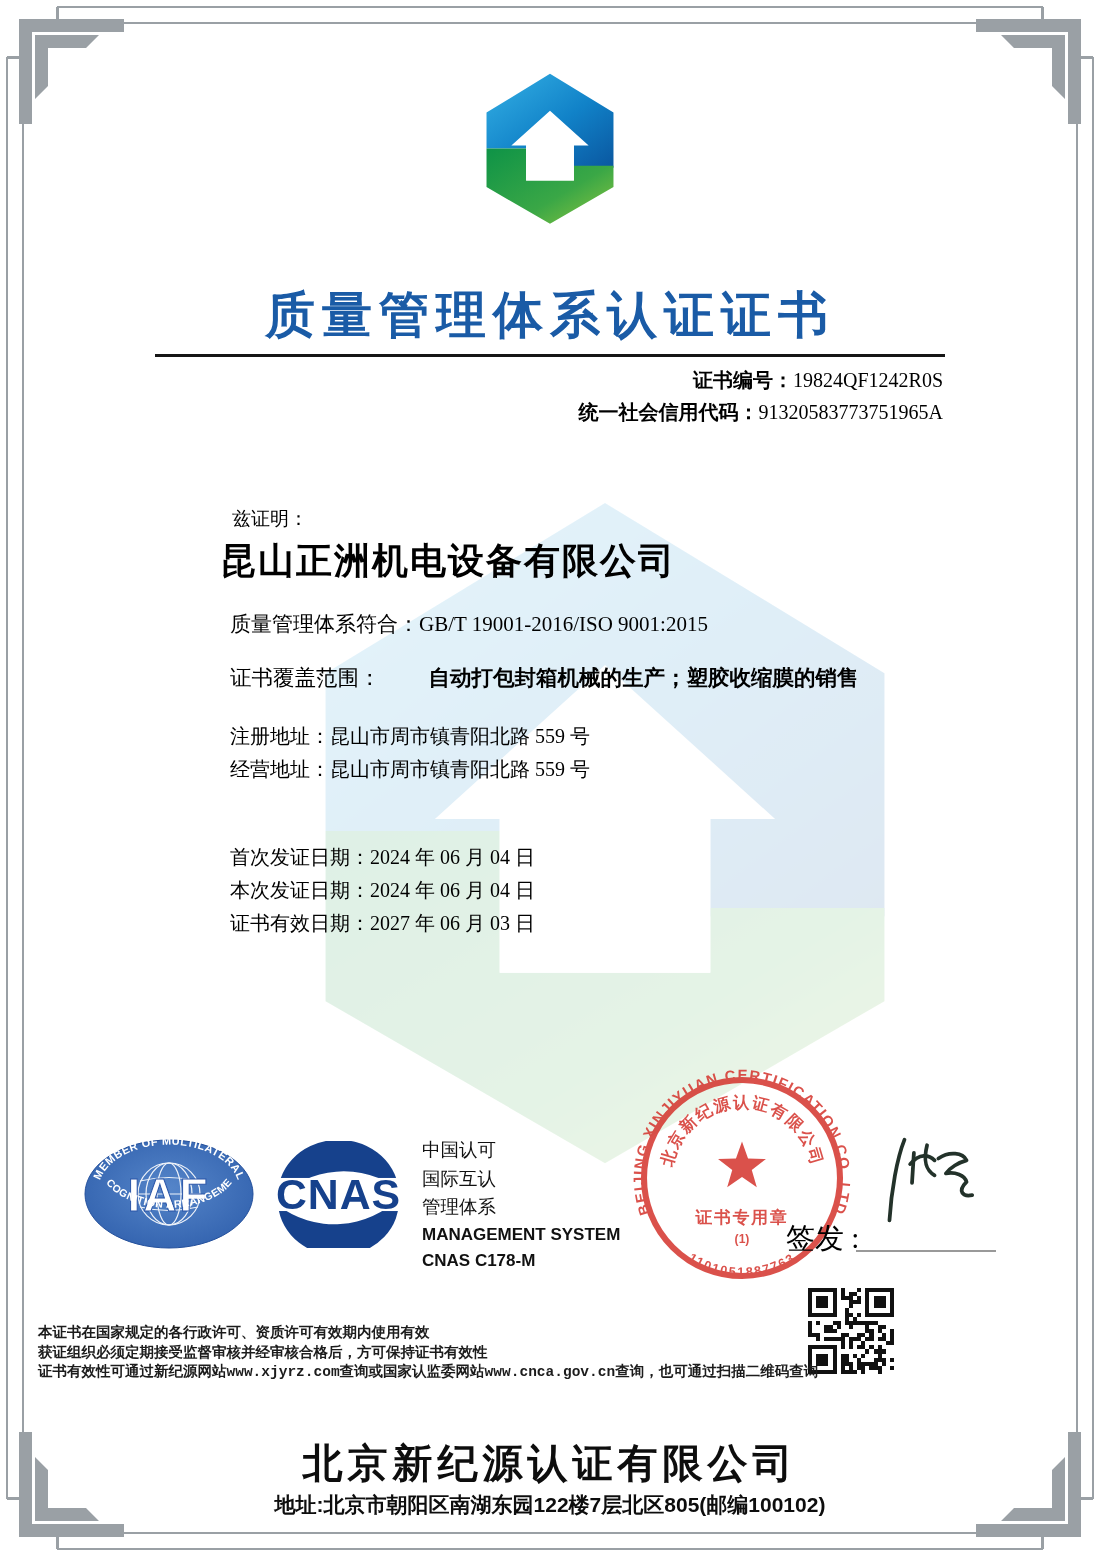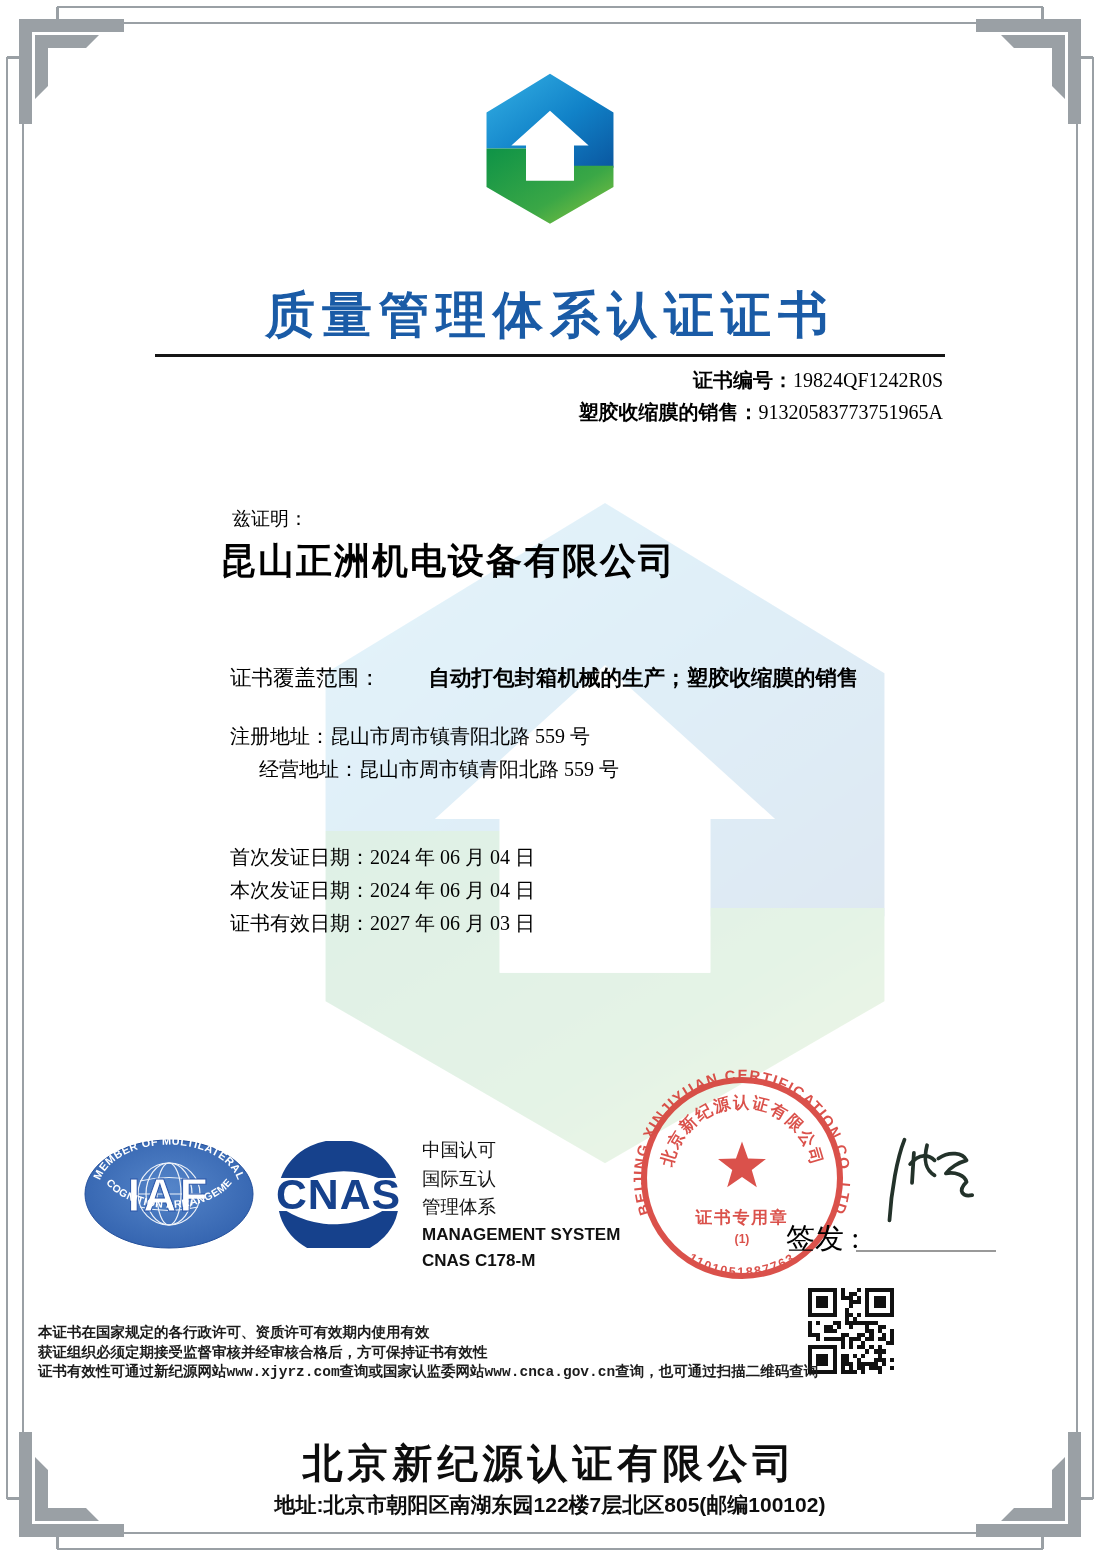--- a/index.html
+++ b/index.html
@@ -28,21 +28,21 @@
   
   #watermark{left:200px;top:425px;width:810px;height:800px;opacity:.13;}
 
   
   #intro{left:232px;top:506px;font-size:19px;}
   #company-name{left:220px;top:537px;font-size:36px;font-weight:bold;letter-spacing:2px;}
   #standard-line{left:230px;top:610px;font-size:21px;}
   #scope-line{left:230px;top:663px;font-size:21.5px;}
   #scope-line .val{font-weight:bold;margin-left:48px;}
   #reg-addr{left:230px;top:723px;font-size:20px;}
-  #biz-addr{left:230px;top:756px;font-size:20px;margin-left:29px;}
+  #biz-addr{left:230px;top:756px;font-size:20px;}
   #date-block{left:230px;top:841px;font-size:20px;line-height:33px;}
 
   
   #iaf-logo{left:84px;top:1139px;width:170px;height:110px;}
   #cnas-logo{left:262px;top:1141px;width:152px;height:107px;}
   #accred-text{left:422px;top:1136px;}
   #accred-text .cn{font-size:18.5px;line-height:28.5px;color:#111;}
   #accred-text .en{font-size:17px;line-height:26px;font-weight:bold;color:#111;}
 
   
@@ -122,29 +122,32 @@
       <path fill="url(#lgBlue)" d="M31,60 L100,18 L169,60 L169,120 L126,120 L126,96 L100,77 L74,96 L74,99 L31,99 Z"></path>
       <path fill="url(#lgGreen)" d="M31,99 L74,99 L74,134 L126,134 L126,118 L169,118 L169,141 L100,181 L31,141 Z"></path>
       <polygon fill="#ffffff" points="100,58 142,96 126,96 126,134 74,134 74,96 58,96"></polygon>
     </g>
   </svg>
 
   <div id="cert-title" class="abs">质量管理体系认证证书</div>
   <div id="title-rule" class="abs"></div>
   <div id="cert-numbers" class="abs">
     <div><b>证书编号：</b><span>19824QF1242R0S</span></div>
-    <div><b>塑胶收缩膜的销售：</b><span>91320583773751965A</span></div>
+    <div><b>统一社会信用代码：</b><span>91320583773751965A</span></div>
   </div>
 
   <svg id="watermark" class="abs" viewBox="0 0 200 195">
     <use href="#logoShape"></use>
   </svg>
 
   <div id="intro" class="abs">兹证明：</div>
   <div id="company-name" class="abs">昆山正洲机电设备有限公司</div>
+  <div id="standard-line" class="abs">
+    <span>质量管理体系符合：</span><span>GB/T 19001-2016/ISO 9001:2015</span>
+  </div>
   <div id="scope-line" class="abs">
     <span>证书覆盖范围：</span><span class="val">自动打包封箱机械的生产；塑胶收缩膜的销售</span>
   </div>
   <div id="reg-addr" class="abs">
     <span>注册地址：</span><span>昆山市周市镇青阳北路 559 号</span>
   </div>
   <div id="biz-addr" class="abs">
     <span>经营地址：</span><span>昆山市周市镇青阳北路 559 号</span>
   </div>
   <div id="date-block" class="abs">

